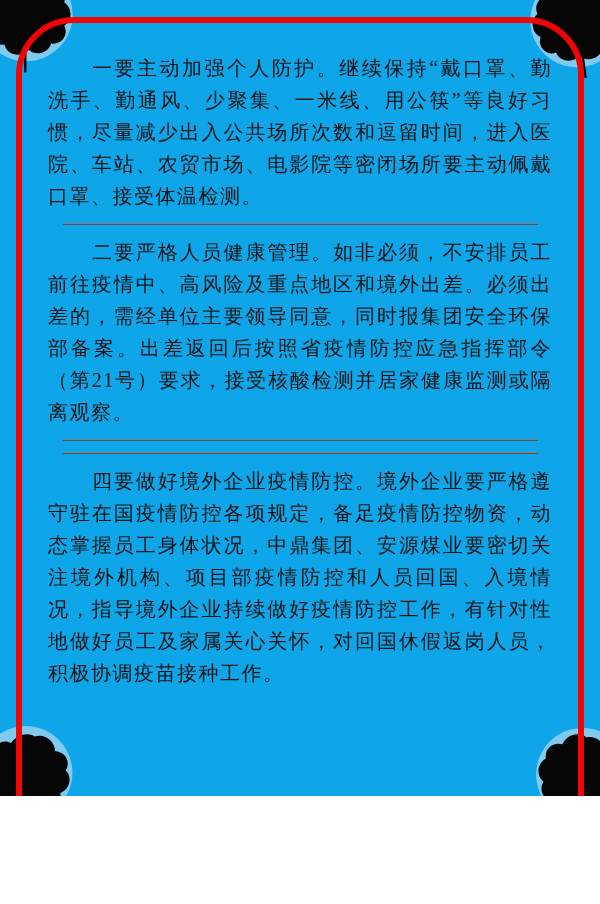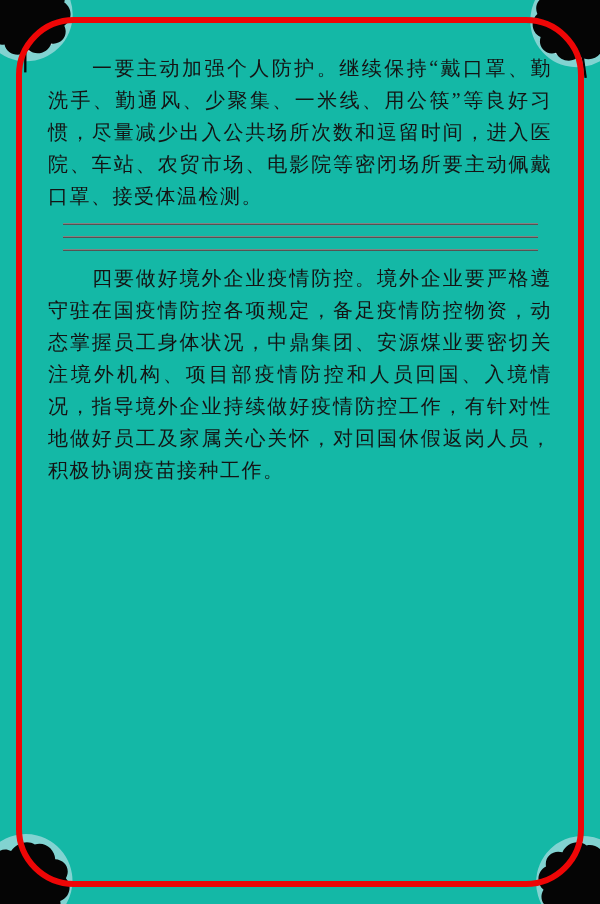--- a/index.html
+++ b/index.html
@@ -1,20 +1,20 @@
 <!DOCTYPE html>
 <html><head>
 <meta charset="utf-8">
 <style>
   html, body { margin: 0; padding: 0; background: #ffffff; }
   .page {
     position: relative;
     width: 600px;
-    height: 904px;
-    background: #14b8a6;
+    height: 796px;
+    background: #0ea5e9;
     overflow: hidden;
     font-family: "Liberation Serif", "DejaVu Serif", serif;
   }
   
   .frame {
     position: absolute;
     left: 16px; top: 17px;
     width: 568px; height: 870px;
     box-sizing: border-box;
     border: 6px solid #ee0606;
@@ -84,18 +84,19 @@
     <circle cx="60" cy="52" r="50" fill="#dce9f4" opacity="0.55"></circle>
     <circle cx="66" cy="58" r="34" fill="#e8f1f8" opacity="0.8"></circle>
     <path fill="#050505" d="M60,12 C70,6 82,12 85,22 C95,20 104,28 101,39 C110,45 110,58 101,64 C106,74 98,85 87,83 C84,93 71,97 63,90 C54,99 39,95 37,84 C26,86 18,77 21,67 C12,61 13,47 22,43 C18,32 27,22 37,25 C41,14 52,9 60,12 Z"></path>
   </svg>
 
   <div class="frame"></div>
 
   <div class="content">
     <p class="para">一要主动加强个人防护。继续保持“戴口罩、勤洗手、勤通风、少聚集、一米线、用公筷”等良好习惯，尽量减少出入公共场所次数和逗留时间，进入医院、车站、农贸市场、电影院等密闭场所要主动佩戴口罩、接受体温检测。</p>
     <div class="divider"></div>
+    <p class="para">二要严格人员健康管理。如非必须，不安排员工前往疫情中、高风险及重点地区和境外出差。必须出差的，需经单位主要领导同意，同时报集团安全环保部备案。出差返回后按照省疫情防控应急指挥部令（第21号）要求，接受核酸检测并居家健康监测或隔离观察。</p>
     <div class="divider"></div>
     <div class="divider"></div>
     <p class="para">四要做好境外企业疫情防控。境外企业要严格遵守驻在国疫情防控各项规定，备足疫情防控物资，动态掌握员工身体状况，中鼎集团、安源煤业要密切关注境外机构、项目部疫情防控和人员回国、入境情况，指导境外企业持续做好疫情防控工作，有针对性地做好员工及家属关心关怀，对回国休假返岗人员，积极协调疫苗接种工作。</p>
   </div>
 
 </div>
 
 </body></html>

